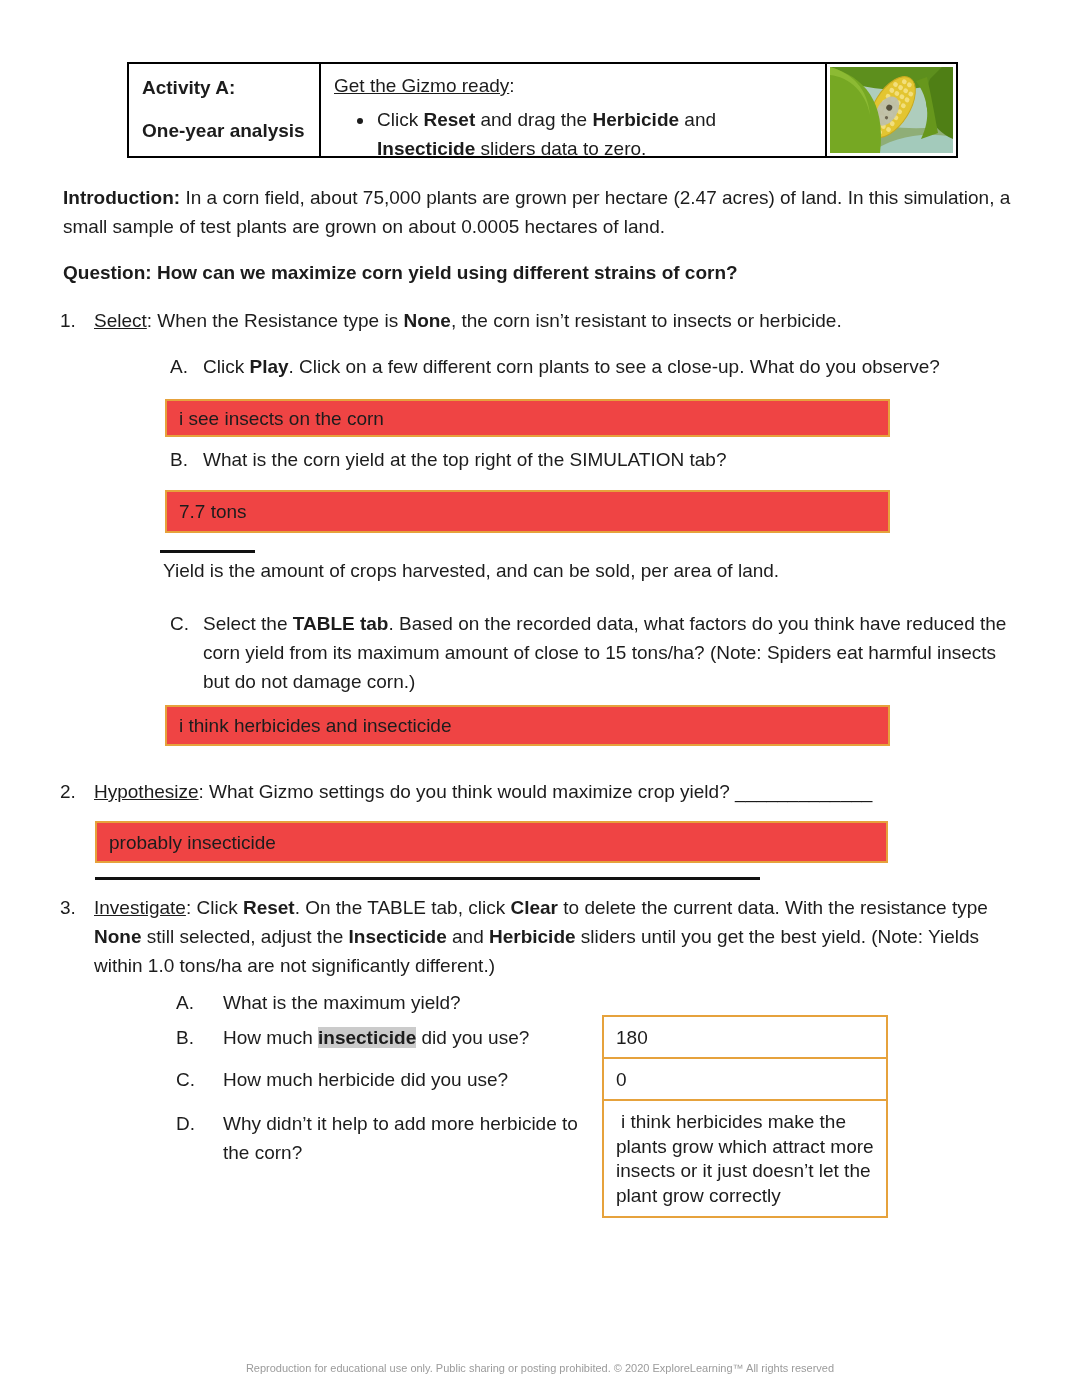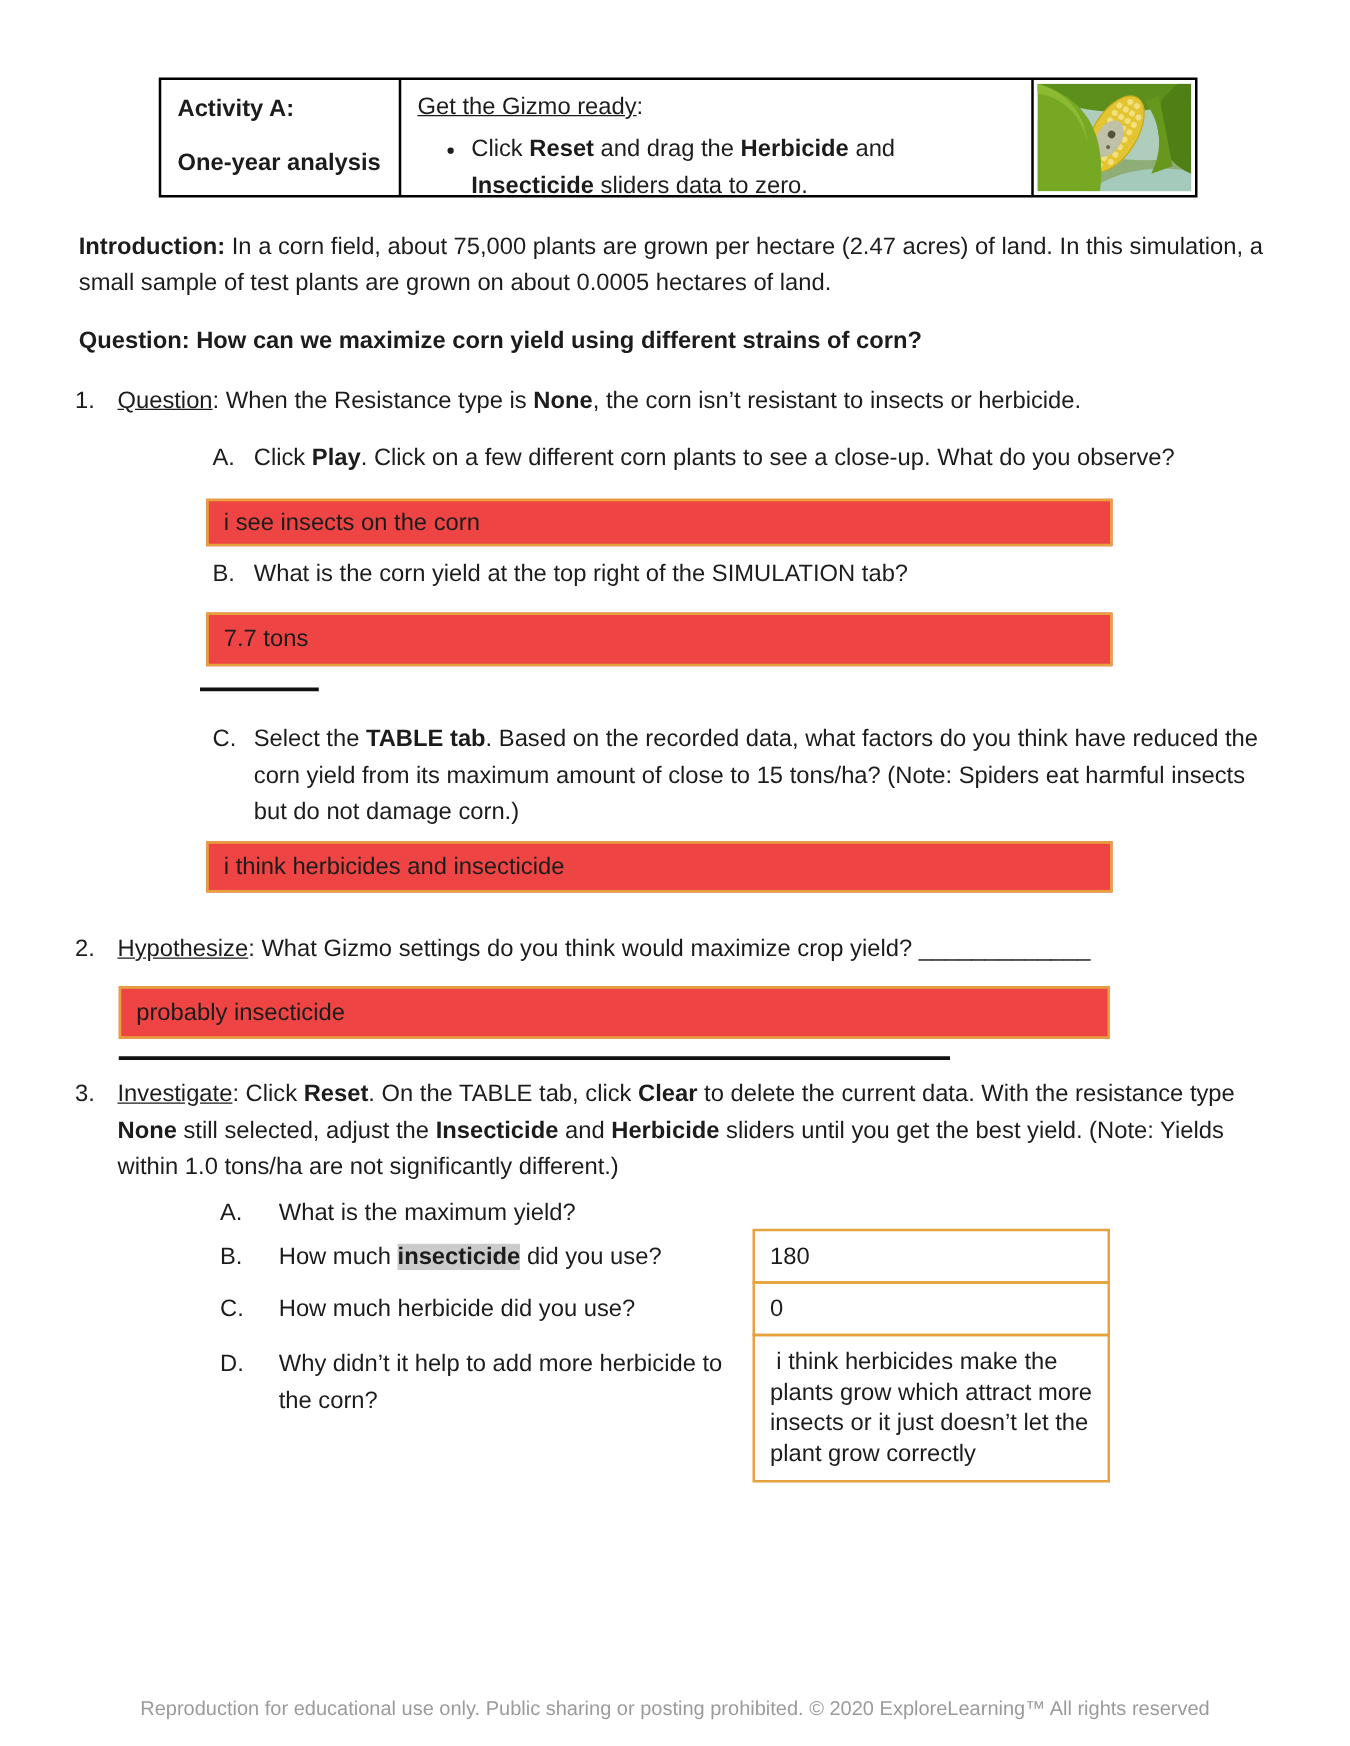--- a/index.html
+++ b/index.html
@@ -44,21 +44,21 @@
   .grid{margin-top:8px;}
   .qrow{display:flex;margin-left:176px;width:712px;align-items:center;}
   .qrow + .qrow{margin-top:-2px;}
   .qrow .ltr{width:47px;flex:none;}
   .qrow .qtx{width:379px;flex:none;box-sizing:border-box;padding-right:14px;}
   .qrow .gbox{width:286px;flex:none;box-sizing:border-box;border:2px solid #E6A23C;min-height:44px;display:flex;align-items:center;padding:2px 8px 2px 12px;}
   .qrow-d{align-items:flex-start;}
   .qrow-d .ltr,.qrow-d .qtx{padding-top:10px;}
   .qrow-d .gbox{display:block;min-height:119px;line-height:24.5px;padding:9px 8px 8px 12px;text-indent:5px;}
 
-  .footer{position:absolute;left:0;right:0;top:1358px;text-align:center;color:#9b9b9b;font-size:16px;line-height:20px;}
+  .footer{position:absolute;left:0;right:0;top:1358px;text-align:center;color:#9b9b9b;font-size:11px;line-height:20px;}
 </style>
 </head>
 <body>
 
 <div class="page">
 
   <div class="hdr">
     <div class="hdr-c1">
       <div>Activity A:</div>
       <div>One-year analysis</div>
@@ -122,40 +122,41 @@
       </svg>
     </div>
   </div>
 
   <div class="para"><span class="b">Introduction:</span><span> In a corn field, about 75,000 plants are grown per hectare (2.47 acres) of land. In this simulation, a small sample of test plants are grown on about 0.0005 hectares of land.</span></div>
 
   <div class="qhead">Question: How can we maximize corn yield using different strains of corn?</div>
 
   <div class="li li1">
     <span class="num">1.</span>
-    <span class="body"><span class="u">Question</span><span>: When the Resistance type is </span><span class="b">None</span><span>, the corn isn’t resistant to insects or herbicide.</span></span>
+    <span class="body"><span class="u">Select</span><span>: When the Resistance type is </span><span class="b">None</span><span>, the corn isn’t resistant to insects or herbicide.</span></span>
   </div>
 
   <div class="sub" style="margin-top:17px;">
     <span class="ltr">A.</span>
     <span class="body"><span>Click </span><span class="b">Play</span><span>. Click on a few different corn plants to see a close-up. What do you observe?</span></span>
   </div>
   <div class="abox abox-1">
     <span>i see insects on the corn</span>
   </div>
 
   <div class="sub" style="margin-top:8px;">
     <span class="ltr">B.</span>
     <span class="body">What is the corn yield at the top right of the SIMULATION tab?</span>
   </div>
   <div class="abox abox-2">
     <span>7.7 tons</span>
   </div>
 
   <div class="shortline"></div>
+  <div class="note">Yield is the amount of crops harvested, and can be sold, per area of land.</div>
 
   <div class="sub" style="margin-top:24px;">
     <span class="ltr">C.</span>
     <span class="body"><span>Select the </span><span class="b">TABLE tab</span><span>. Based on the recorded data, what factors do you think have reduced the corn yield from its maximum amount of close to 15 tons/ha? (Note: Spiders eat harmful insects but do not damage corn.)</span></span>
   </div>
   <div class="abox abox-3">
     <span>i think herbicides and insecticide</span>
   </div>
 
   <div class="li li1" style="margin-top:31px;">

